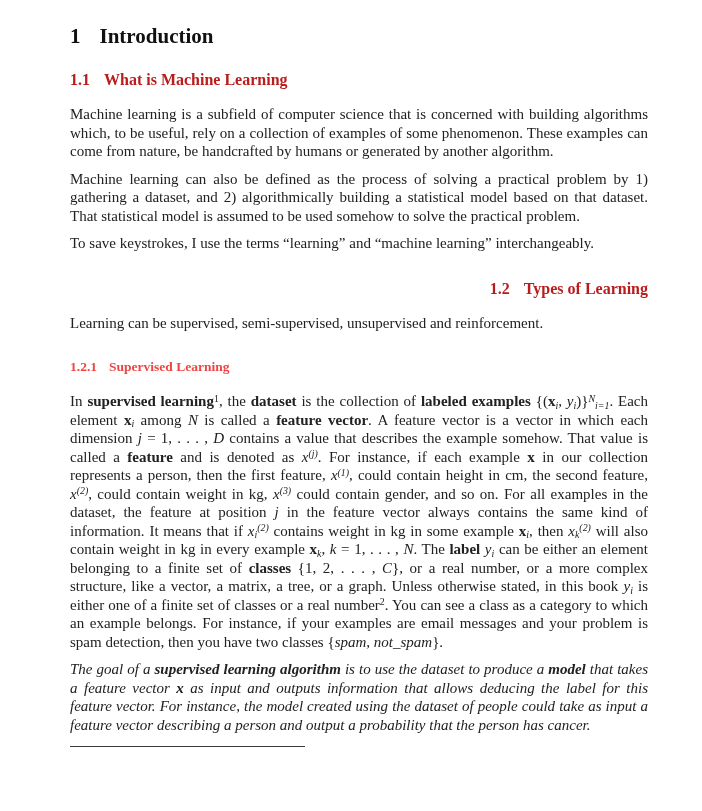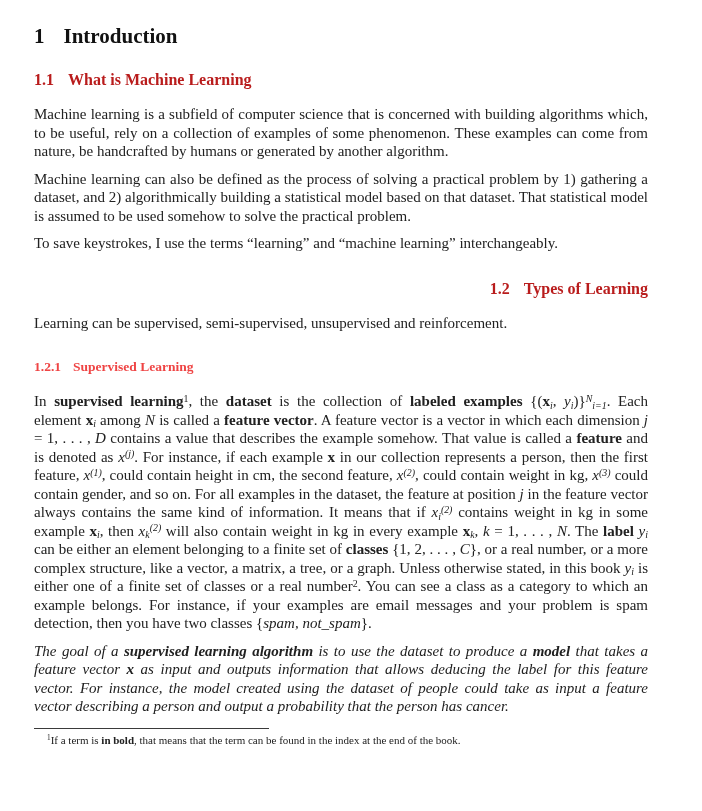--- a/index.html
+++ b/index.html
@@ -6,21 +6,21 @@
   html, body { margin: 0; padding: 0; }
   body {
     width: 702px; height: 811px;
     background: #ffffff;
     color: #212121;
     font-family: "Liberation Serif", "DejaVu Serif", serif;
     overflow: hidden;
   }
   .page {
     width: 702px; height: 811px;
-    padding: 24px 54px 0 34px;
+    padding: 24px 54px 0 70px;
     overflow: hidden;
   }
   h1.chapter {
     font-size: 21px; line-height: 24px;
     font-weight: bold; color: #111;
     margin: 0 0 22px 0;
   }
   h1.chapter .num { margin-right: 19px; }
   h2.section {
     font-size: 16px; line-height: 20px;
@@ -76,16 +76,15 @@
     <h2 class="section mt"><span class="num">1.2</span><span>Types of Learning</span></h2>
     <p class="body"><span>Learning can be supervised, semi-supervised, unsupervised and reinforcement.</span></p>
 
     <h3 class="subsection"><span class="num">1.2.1</span><span>Supervised Learning</span></h3>
     <p class="body"><span>In </span><span class="b">supervised learning</span><span class="sup">1</span><span>, the </span><span class="b">dataset</span><span> is the collection of </span><span class="b">labeled examples</span><span> {(</span><span class="b">x</span><span class="i sub">i</span><span>, </span><span class="i">y</span><span class="i sub">i</span><span>)}</span><span class="i sup">N</span><span class="i sub">i=1</span><span>. Each element </span><span class="b">x</span><span class="i sub">i</span><span> among </span><span class="i">N</span><span> is called a </span><span class="b">feature vector</span><span>. A feature vector is a vector in which each dimension </span><span class="i">j</span><span> = 1, . . . , </span><span class="i">D</span><span> contains a value that describes the example somehow. That value is called a </span><span class="b">feature</span><span> and is denoted as </span><span class="i">x</span><span class="i sup">(j)</span><span>. For instance, if each example </span><span class="b">x</span><span> in our collection represents a person, then the first feature, </span><span class="i">x</span><span class="i sup">(1)</span><span>, could contain height in cm, the second feature, </span><span class="i">x</span><span class="i sup">(2)</span><span>, could contain weight in kg, </span><span class="i">x</span><span class="i sup">(3)</span><span> could contain gender, and so on. For all examples in the dataset, the feature at position </span><span class="i">j</span><span> in the feature vector always contains the same kind of information. It means that if </span><span class="i">x</span><span class="i sub">i</span><span class="i sup">(2)</span><span> contains weight in kg in some example </span><span class="b">x</span><span class="i sub">i</span><span>, then </span><span class="i">x</span><span class="i sub">k</span><span class="i sup">(2)</span><span> will also contain weight in kg in every example </span><span class="b">x</span><span class="i sub">k</span><span>, </span><span class="i">k</span><span> = 1, . . . , </span><span class="i">N</span><span>. The </span><span class="b">label</span><span> </span><span class="i">y</span><span class="i sub">i</span><span> can be either an element belonging to a finite set of </span><span class="b">classes</span><span> {1, 2, . . . , </span><span class="i">C</span><span>}, or a real number, or a more complex structure, like a vector, a matrix, a tree, or a graph. Unless otherwise stated, in this book </span><span class="i">y</span><span class="i sub">i</span><span> is either one of a finite set of classes or a real number</span><span class="sup">2</span><span>. You can see a class as a category to which an example belongs. For instance, if your examples are email messages and your problem is spam detection, then you have two classes {</span><span class="i">spam, not_spam</span><span>}.</span></p>
     <p class="body last"><span>The goal of a </span><span class="b">supervised learning algorithm</span><span> is to use the dataset to produce a </span><span class="b">model</span><span> that takes a feature vector </span><span class="b">x</span><span> as input and outputs information that allows deducing the label for this feature vector. For instance, the model created using the dataset of people could take as input a feature vector describing a person and output a probability that the person has cancer.</span></p>
   </section>
 
   <footer class="footnotes">
     <div class="fn-rule"></div>
-    <p class="fn"><span class="sup">1</span><span>If a term is </span><span class="b">in bold</span><span>, that means that the term can be found in the index at the end of the book.</span></p>
   </footer>
 
 </div>
 
 </body></html>

